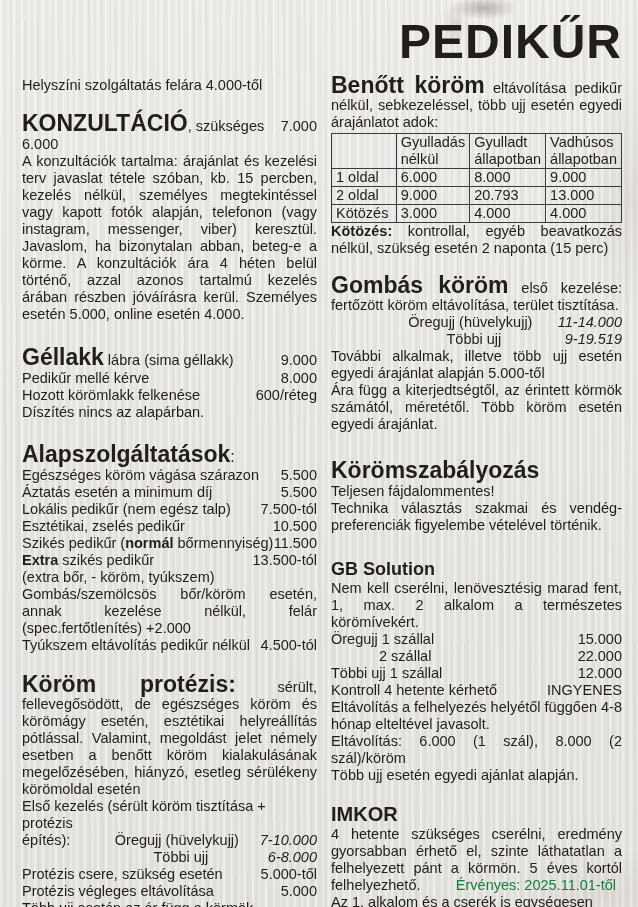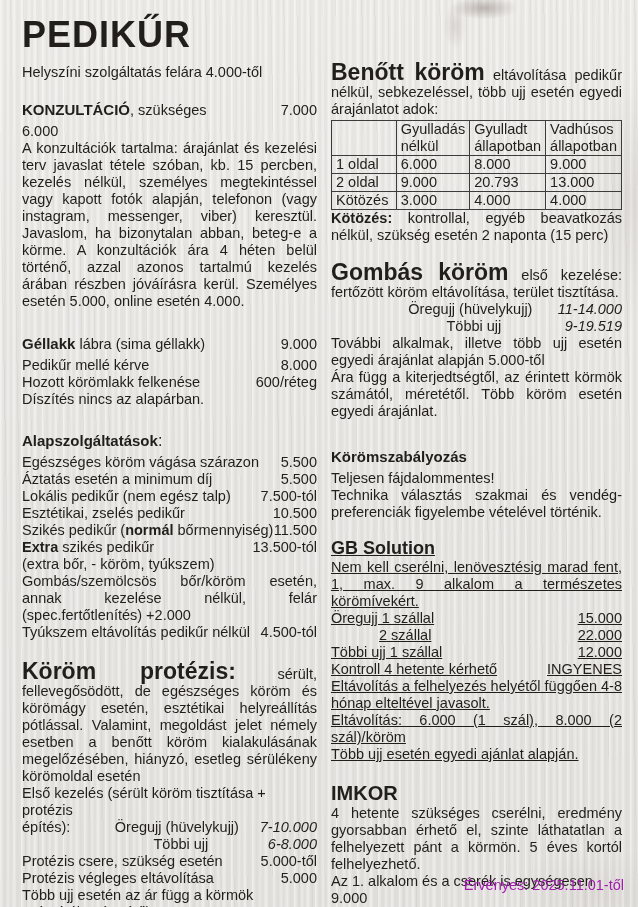--- a/index.html
+++ b/index.html
@@ -18,67 +18,67 @@
       repeating-linear-gradient(90deg,
         rgba(255,255,255,0.55) 0px, rgba(255,255,255,0) 3px,
         rgba(165,158,150,0.10) 5px, rgba(255,255,255,0.30) 8px,
         rgba(205,200,194,0.22) 11px, rgba(255,255,255,0.45) 14px,
         rgba(185,179,172,0.12) 17px, rgba(255,255,255,0) 21px),
       repeating-linear-gradient(89deg, rgba(150,144,138,0.09) 0px 1px, rgba(0,0,0,0) 1px 13px),
       linear-gradient(180deg,#edebe8 0%,#e6e4e1 55%,#e3e1de 100%);
   }
   .page { position:absolute; inset:0; padding:10px 16px 0 22px; }
 
-  .title { text-align:left; font-size:36px; font-weight:bold; letter-spacing:1px; margin:4px 0 8px 0; }
+  .title { text-align:right; font-size:48px; font-weight:bold; letter-spacing:1px; margin:4px 0 8px 0; }
 
   .cols { display:flex; gap:14px; }
   .col  { font-size:14.5px; line-height:17px; }
   .col.left  { width:296px; }
   .col.right { width:292px; }
 
   .just { text-align:justify; }
   .row  { display:flex; justify-content:space-between; align-items:baseline; }
   .row .price { white-space:nowrap; text-align:right; }
   .row3 { display:flex; align-items:center; }
   .row3 .l { width:72px; flex:0 0 auto; }
   .row3 .m { flex:1 1 auto; text-align:center; }
   .row3 .r { flex:0 0 auto; white-space:nowrap;font-style:italic; }
 
-  .h-big    { font-size:15px; font-weight:bold; line-height:26px; }
+  .h-big    { font-size:23px; font-weight:bold; line-height:26px; }
   .h-inline { font-size:23px; font-weight:bold; }
   .h-med    { font-size:18px; font-weight:bold; line-height:22px; }
   .h-imkor  { font-size:20px; font-weight:bold; line-height:24px; }
   .h-suffix { font-size:14.5px; font-weight:normal; }
   .h-colon  { font-size:16px; font-weight:normal; }
   b.inl { font-weight:bold; }
 
   .sec-konzultacio { margin-top:16px; }
   .sec-gellakk     { margin-top:21px; }
   .sec-alap        { margin-top:20px; }
   .sec-protezis    { margin-top:22px; }
   .sec-gombas      { margin-top:20px; }
   .sec-szab        { margin-top:24px; }
-  .sec-gb          { margin-top:16px;text-decoration:underline; }
+  .sec-gb          { margin-top:24px; }
   .sec-imkor       { margin-top:18px; }
 
   table.benott { border-collapse:collapse; width:100%; margin-top:2px; }
   table.benott th, table.benott td {
     border:1px solid #3c3c3c; font-weight:normal; text-align:left;
     vertical-align:top; padding:0 4px; font-size:14.5px; line-height:17px;
   }
   table.benott col.c0 { width:75px; }
   table.benott col.c1 { width:72px; }
   table.benott col.c2 { width:72px; }
 
   .ind2 { padding-left:48px; }
   .gombas-row .l { width:52px; }
 
   .valid {
-    position:absolute; right:14px; bottom:14px;
-    color:#a21caf; font-size:14.5px;
+    position:absolute; right:22px; bottom:14px;
+    color:#15803d; font-size:14.5px;
   }
 </style>
 </head>
 <body>
 
 <div class="page">
 
   <h1 class="title">PEDIKŰR</h1>
 
   <div class="cols">
@@ -232,21 +232,21 @@
       </section>
 
       <section class="sec-szab">
         <div class="h-big">Körömszabályozás</div>
         <p>Teljesen fájdalommentes!</p>
         <p class="just">Technika választás szakmai és vendég-preferenciák figyelembe vételével történik.</p>
       </section>
 
       <section class="sec-gb">
         <div class="h-med">GB Solution</div>
-        <p class="just">Nem kell cserélni, lenövesztésig marad fent, 1, max. 9 alkalom a természetes körömívekért.</p>
+        <p class="just">Nem kell cserélni, lenövesztésig marad fent, 1, max. 2 alkalom a természetes körömívekért.</p>
         <div class="row">
           <span>Öregujj 1 szállal</span>
           <span class="price">15.000</span>
         </div>
         <div class="row">
           <span class="ind2">2 szállal</span>
           <span class="price">22.000</span>
         </div>
         <div class="row">
           <span>Többi ujj 1 szállal</span>

